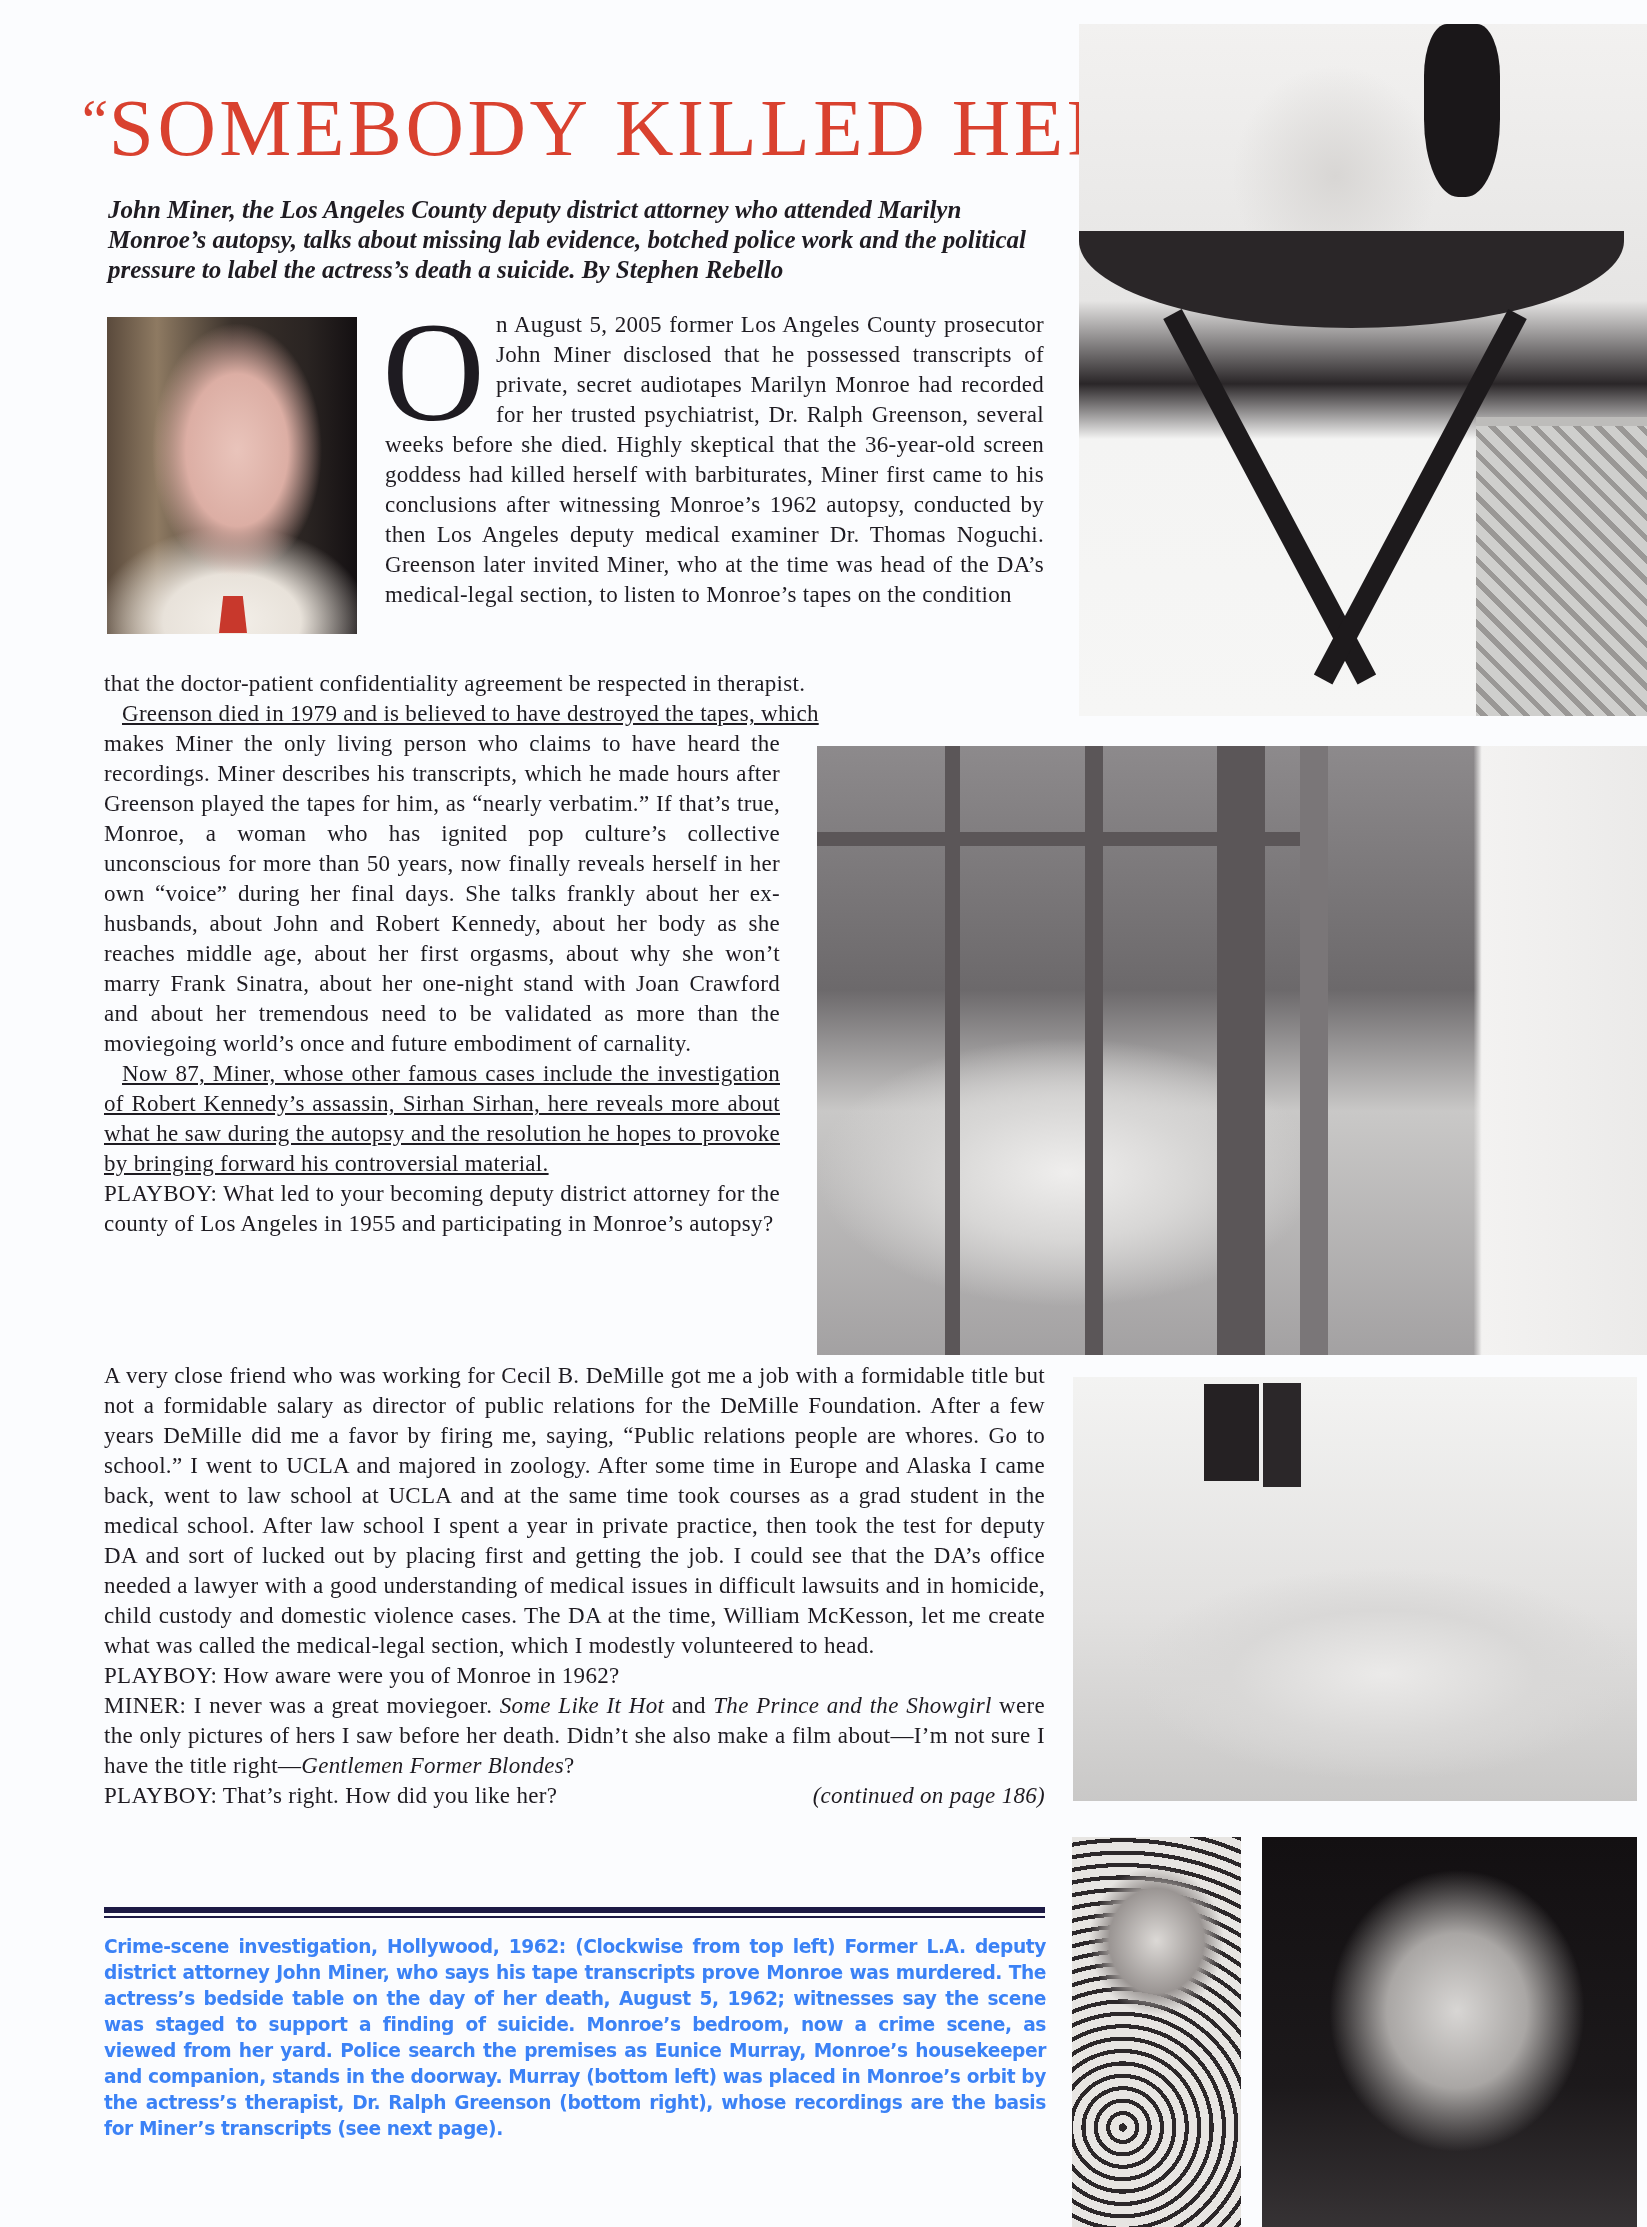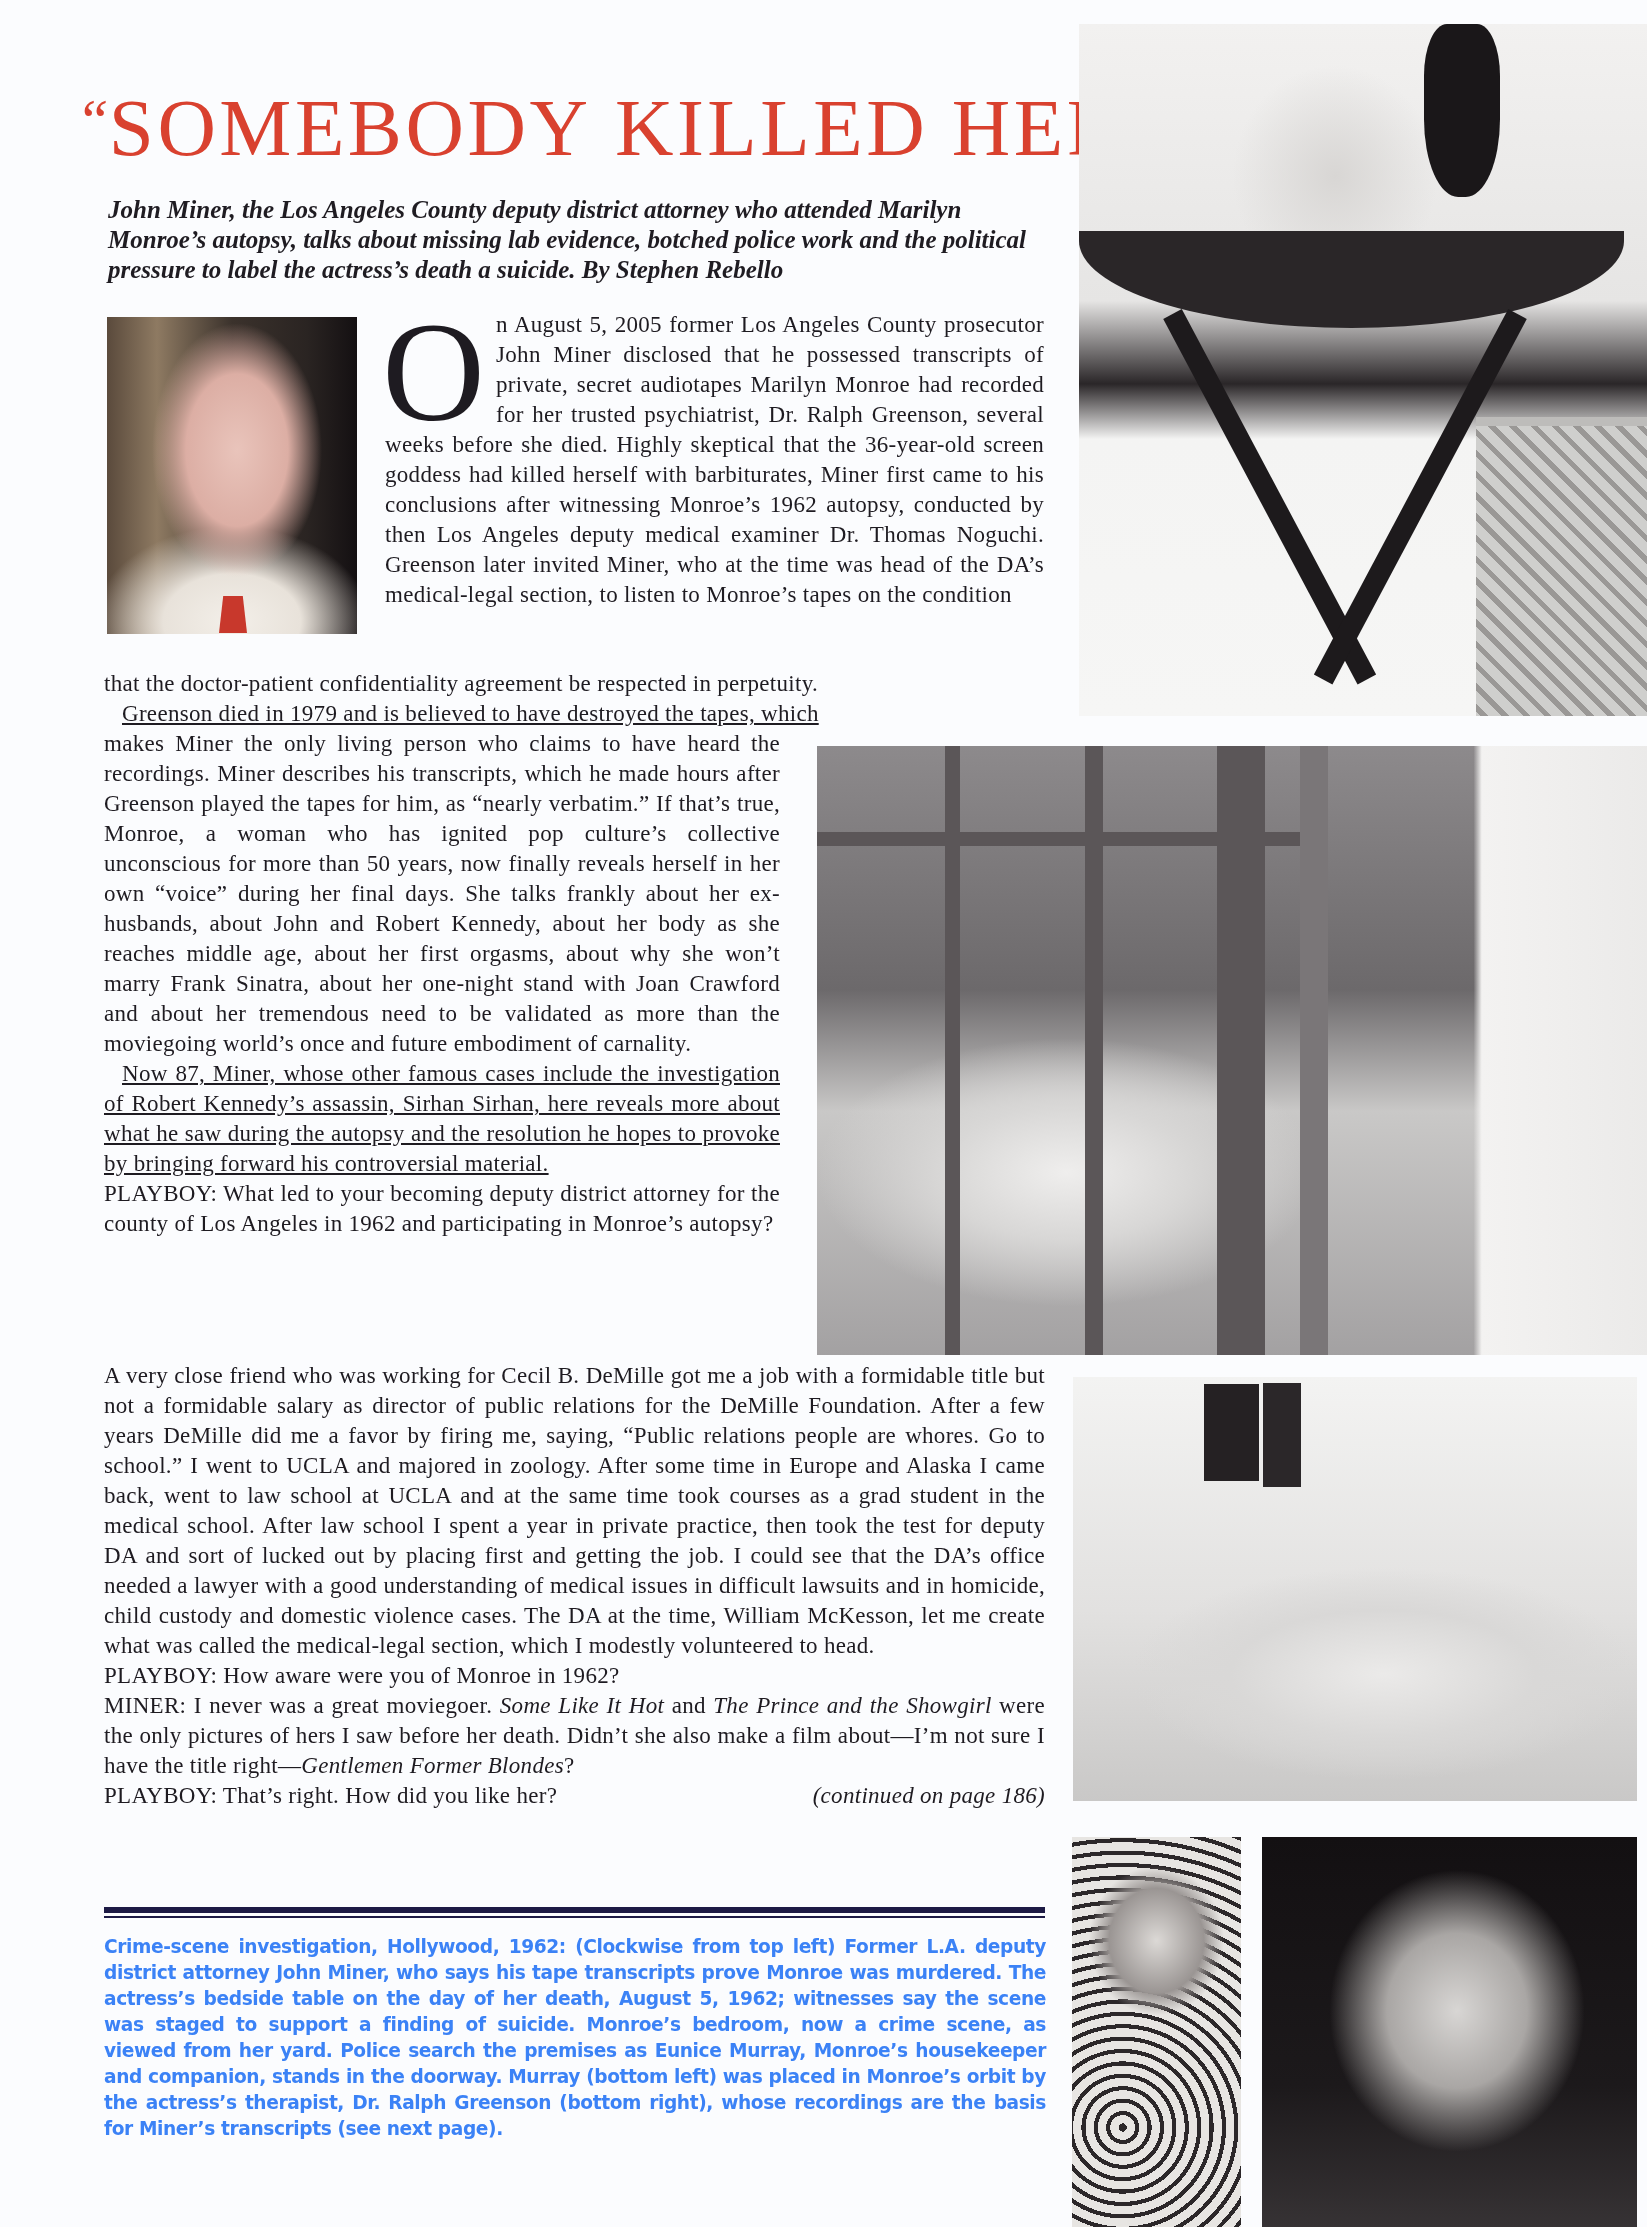--- a/index.html
+++ b/index.html
@@ -162,28 +162,28 @@
 </div>
 
 <div class="abs photo photo-murray" role="img" aria-label="Eunice Murray"></div>
 <div class="abs photo photo-greenson" role="img" aria-label="Dr. Ralph Greenson"></div>
 
 <div class="abs body-text col-intro">
   <span class="dropcap">O</span><span>n August 5, 2005 former Los Angeles County prosecutor John Miner disclosed that he possessed transcripts of private, secret audiotapes Marilyn Monroe had recorded for her trusted psychiatrist, Dr. Ralph Greenson, several weeks before she died. Highly skeptical that the 36-year-old screen goddess had killed herself with barbiturates, Miner first came to his conclusions after witnessing Monroe’s 1962 autopsy, conducted by then Los Angeles deputy medical examiner Dr. Thomas Noguchi. Greenson later invited Miner, who at the time was head of the DA’s medical-legal section, to listen to Monroe’s tapes on the condition</span>
 </div>
 
 <div class="abs body-text col-intro-full">
-  <p>that the doctor-patient confidentiality agreement be respected in perpetuity.</p>
+  <p>that the doctor-patient confidentiality agreement be respected in therapist.</p>
   <p class="indent" style="white-space:nowrap;">Greenson died in 1979 and is believed to have destroyed the tapes, which</p>
 </div>
 
 <div class="abs body-text col-narrow" style="top:705px;">
   <p>makes Miner the only living person who claims to have heard the recordings. Miner describes his transcripts, which he made hours after Greenson played the tapes for him, as “nearly verbatim.” If that’s true, Monroe, a woman who has ignited pop culture’s collective unconscious for more than 50 years, now finally reveals herself in her own “voice” during her final days. She talks frankly about her ex-husbands, about John and Robert Kennedy, about her body as she reaches middle age, about her first orgasms, about why she won’t marry Frank Sinatra, about her one-night stand with Joan Crawford and about her tremendous need to be validated as more than the moviegoing world’s once and future embodiment of carnality.</p>
   <p class="indent">Now 87, Miner, whose other famous cases include the investigation of Robert Kennedy’s assassin, Sirhan Sirhan, here reveals more about what he saw during the autopsy and the resolution he hopes to provoke by bringing forward his controversial material.</p>
-  <p><span class="sc">PLAYBOY:</span> <span>What led to your becoming deputy district attorney for the county of Los Angeles in 1962 and participating in Monroe’s autopsy?</span></p>
+  <p><span class="sc">PLAYBOY:</span> <span>What led to your becoming deputy district attorney for the county of Los Angeles in 1955 and participating in Monroe’s autopsy?</span></p>
 </div>
 
 <div class="abs body-text col-wide" style="top:1337px;">
   <p>A very close friend who was working for Cecil B. DeMille got me a job with a formidable title but not a formidable salary as director of public relations for the DeMille Foundation. After a few years DeMille did me a favor by firing me, saying, “Public relations people are whores. Go to school.” I went to UCLA and majored in zoology. After some time in Europe and Alaska I came back, went to law school at UCLA and at the same time took courses as a grad student in the medical school. After law school I spent a year in private practice, then took the test for deputy DA and sort of lucked out by placing first and getting the job. I could see that the DA’s office needed a lawyer with a good understanding of medical issues in difficult lawsuits and in homicide, child custody and domestic violence cases. The DA at the time, William McKesson, let me create what was called the medical-legal section, which I modestly volunteered to head.</p>
   <p><span class="sc">PLAYBOY:</span> <span>How aware were you of Monroe in 1962?</span></p>
   <p><span class="sc">MINER:</span> <span>I never was a great moviegoer. </span><span class="it">Some Like It Hot</span><span> and </span><span class="it">The Prince and the Showgirl</span><span> were the only pictures of hers I saw before her death. Didn’t she also make a film about—I’m not sure I have the title right—</span><span class="it">Gentlemen Former Blondes</span><span>?</span></p>
   <p><span class="sc">PLAYBOY:</span> <span>That’s right. How did you like her?</span><span class="cont">(continued on page 186)</span></p>
 </div>
 
 <div class="abs rule-thick"></div>

